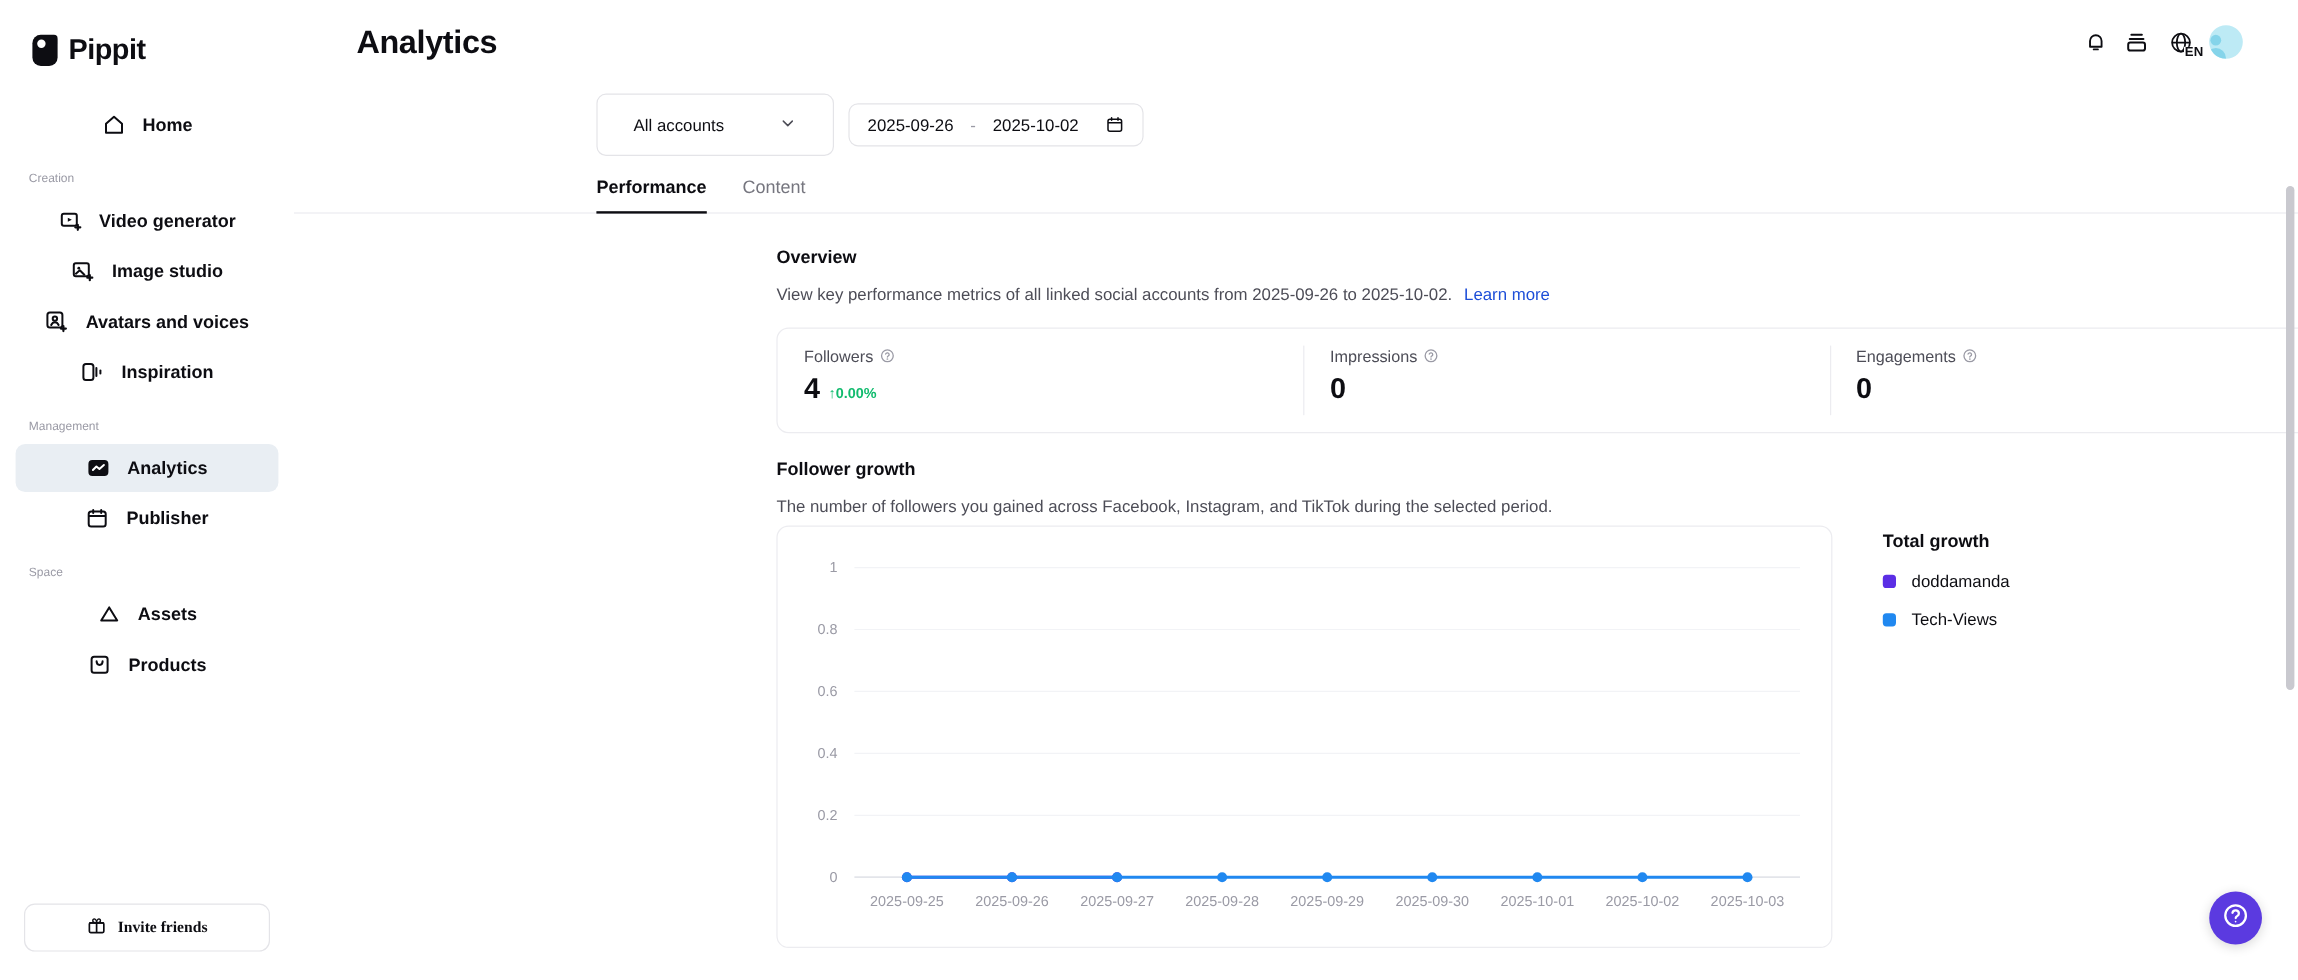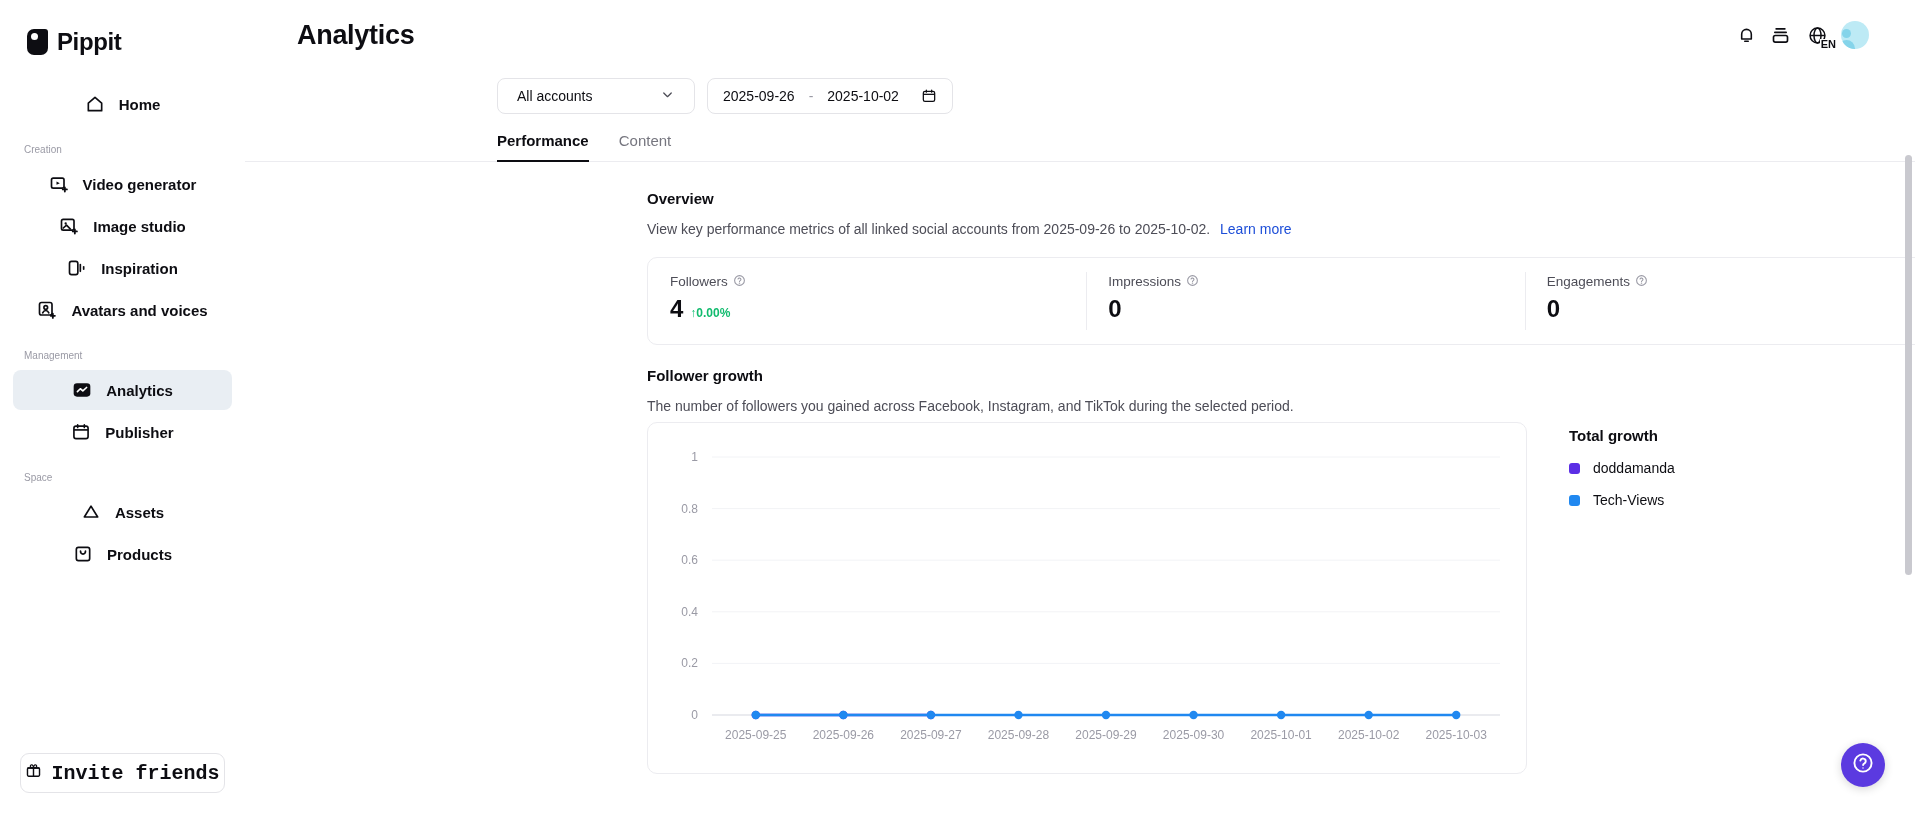--- a/index.html
+++ b/index.html
@@ -57,22 +57,22 @@
   }
   .nav-item.active { background: #e9eef3; }
   .nav-icon { width: 20px; height: 20px; flex: 0 0 20px; display: block; }
 
   .invite-wrap { padding: 0 20px 24px 20px; }
   .invite-btn {
     display: flex; align-items: center; justify-content: center; gap: 9px;
     height: 40px; width: 100%;
     border: 1px solid #e4e4e8; border-radius: 9px;
     background: #ffffff; cursor: pointer;
-    font-size: 20px; font-weight: bold; color: #0d0d12;
-    font-family: Liberation Mono, monospace;
+    font-size: 13px; font-weight: bold; color: #0d0d12;
+    font-family: Liberation Serif, serif;
   }
 
   
   .main {
     flex: 1 1 auto; height: 817px; position: relative;
     display: flex; flex-direction: column; overflow: hidden;
   }
   .topbar {
     height: 70px; flex: 0 0 70px;
     display: flex; align-items: center;
@@ -110,23 +110,23 @@
   .avatar .shoulders {
     width: 17px; height: 9px; border-radius: 9px 9px 0 0; background: #85d4ea;
     position: relative; left: -13px; top: 0px;
   }
 
   .filters {
     display: flex; align-items: center; gap: 12px;
     padding: 8px 0 0 252px;
   }
   .select-box {
-    width: 198px; height: 36px;
+    width: 198px; height: 52px;
     border: 1px solid #e4e4e8; border-radius: 8px; background: #fff;
-    display: flex; align-items: center; padding: 0 19px;
+    display: flex; align-items: center; padding: 0 30px;
     font-size: 14px; color: #0d0d12; cursor: pointer;
   }
   .select-box .chev { margin-left: auto; }
   .date-box {
     height: 36px; border: 1px solid #e4e4e8; border-radius: 8px; background: #fff;
     display: flex; align-items: center; gap: 14px; padding: 0 15px;
     font-size: 14px; color: #0d0d12; cursor: pointer;
   }
   .date-sep { color: #9a9aa5; }
   .cal-icon { margin-left: 8px; display: flex; }
@@ -258,38 +258,38 @@
             <path d="M4.5 15 L9 11 L14 16" stroke-linejoin="round"></path>
             <path d="M19 16 v5 M16.5 18.5 h5" stroke-width="2.2" stroke-linecap="round"></path>
           </svg>
         </span>
         <span>Image studio</span>
       </div>
 
       <div class="nav-item">
         <span class="nav-icon">
           <svg width="20" height="20" viewBox="0 0 24 24" fill="none" stroke="#0d0d12" stroke-width="2">
-            <rect x="3" y="4" width="10" height="16" rx="2.5"></rect>
-            <path d="M16 8 v8" stroke-linecap="round"></path>
-            <path d="M20 10.5 v3" stroke-linecap="round"></path>
-          </svg>
-        </span>
-        <span>Inspiration</span>
-      </div>
-
-      <div class="nav-item">
-        <span class="nav-icon">
-          <svg width="20" height="20" viewBox="0 0 24 24" fill="none" stroke="#0d0d12" stroke-width="2">
             <rect x="3" y="3" width="15" height="15" rx="2.5"></rect>
             <circle cx="10.5" cy="9" r="2.2"></circle>
             <path d="M6.8 15.4 c0.9-2 2.2-2.8 3.7-2.8 s2.8 0.8 3.7 2.8" stroke-linecap="round"></path>
             <path d="M19 16.5 v5 M16.5 19 h5" stroke-width="2.2" stroke-linecap="round"></path>
           </svg>
         </span>
         <span>Avatars and voices</span>
+      </div>
+
+      <div class="nav-item">
+        <span class="nav-icon">
+          <svg width="20" height="20" viewBox="0 0 24 24" fill="none" stroke="#0d0d12" stroke-width="2">
+            <rect x="3" y="4" width="10" height="16" rx="2.5"></rect>
+            <path d="M16 8 v8" stroke-linecap="round"></path>
+            <path d="M20 10.5 v3" stroke-linecap="round"></path>
+          </svg>
+        </span>
+        <span>Inspiration</span>
       </div>
 
       <div class="nav-group-label">Management</div>
 
       <div class="nav-item active">
         <span class="nav-icon">
           <svg width="20" height="20" viewBox="0 0 24 24">
             <rect x="2" y="4" width="20" height="16" rx="4" fill="#0d0d12"></rect>
             <path d="M6.5 14 L10 10.5 L13 13 L17.5 9" fill="none" stroke="#ffffff" stroke-width="2" stroke-linecap="round" stroke-linejoin="round"></path>
           </svg>

